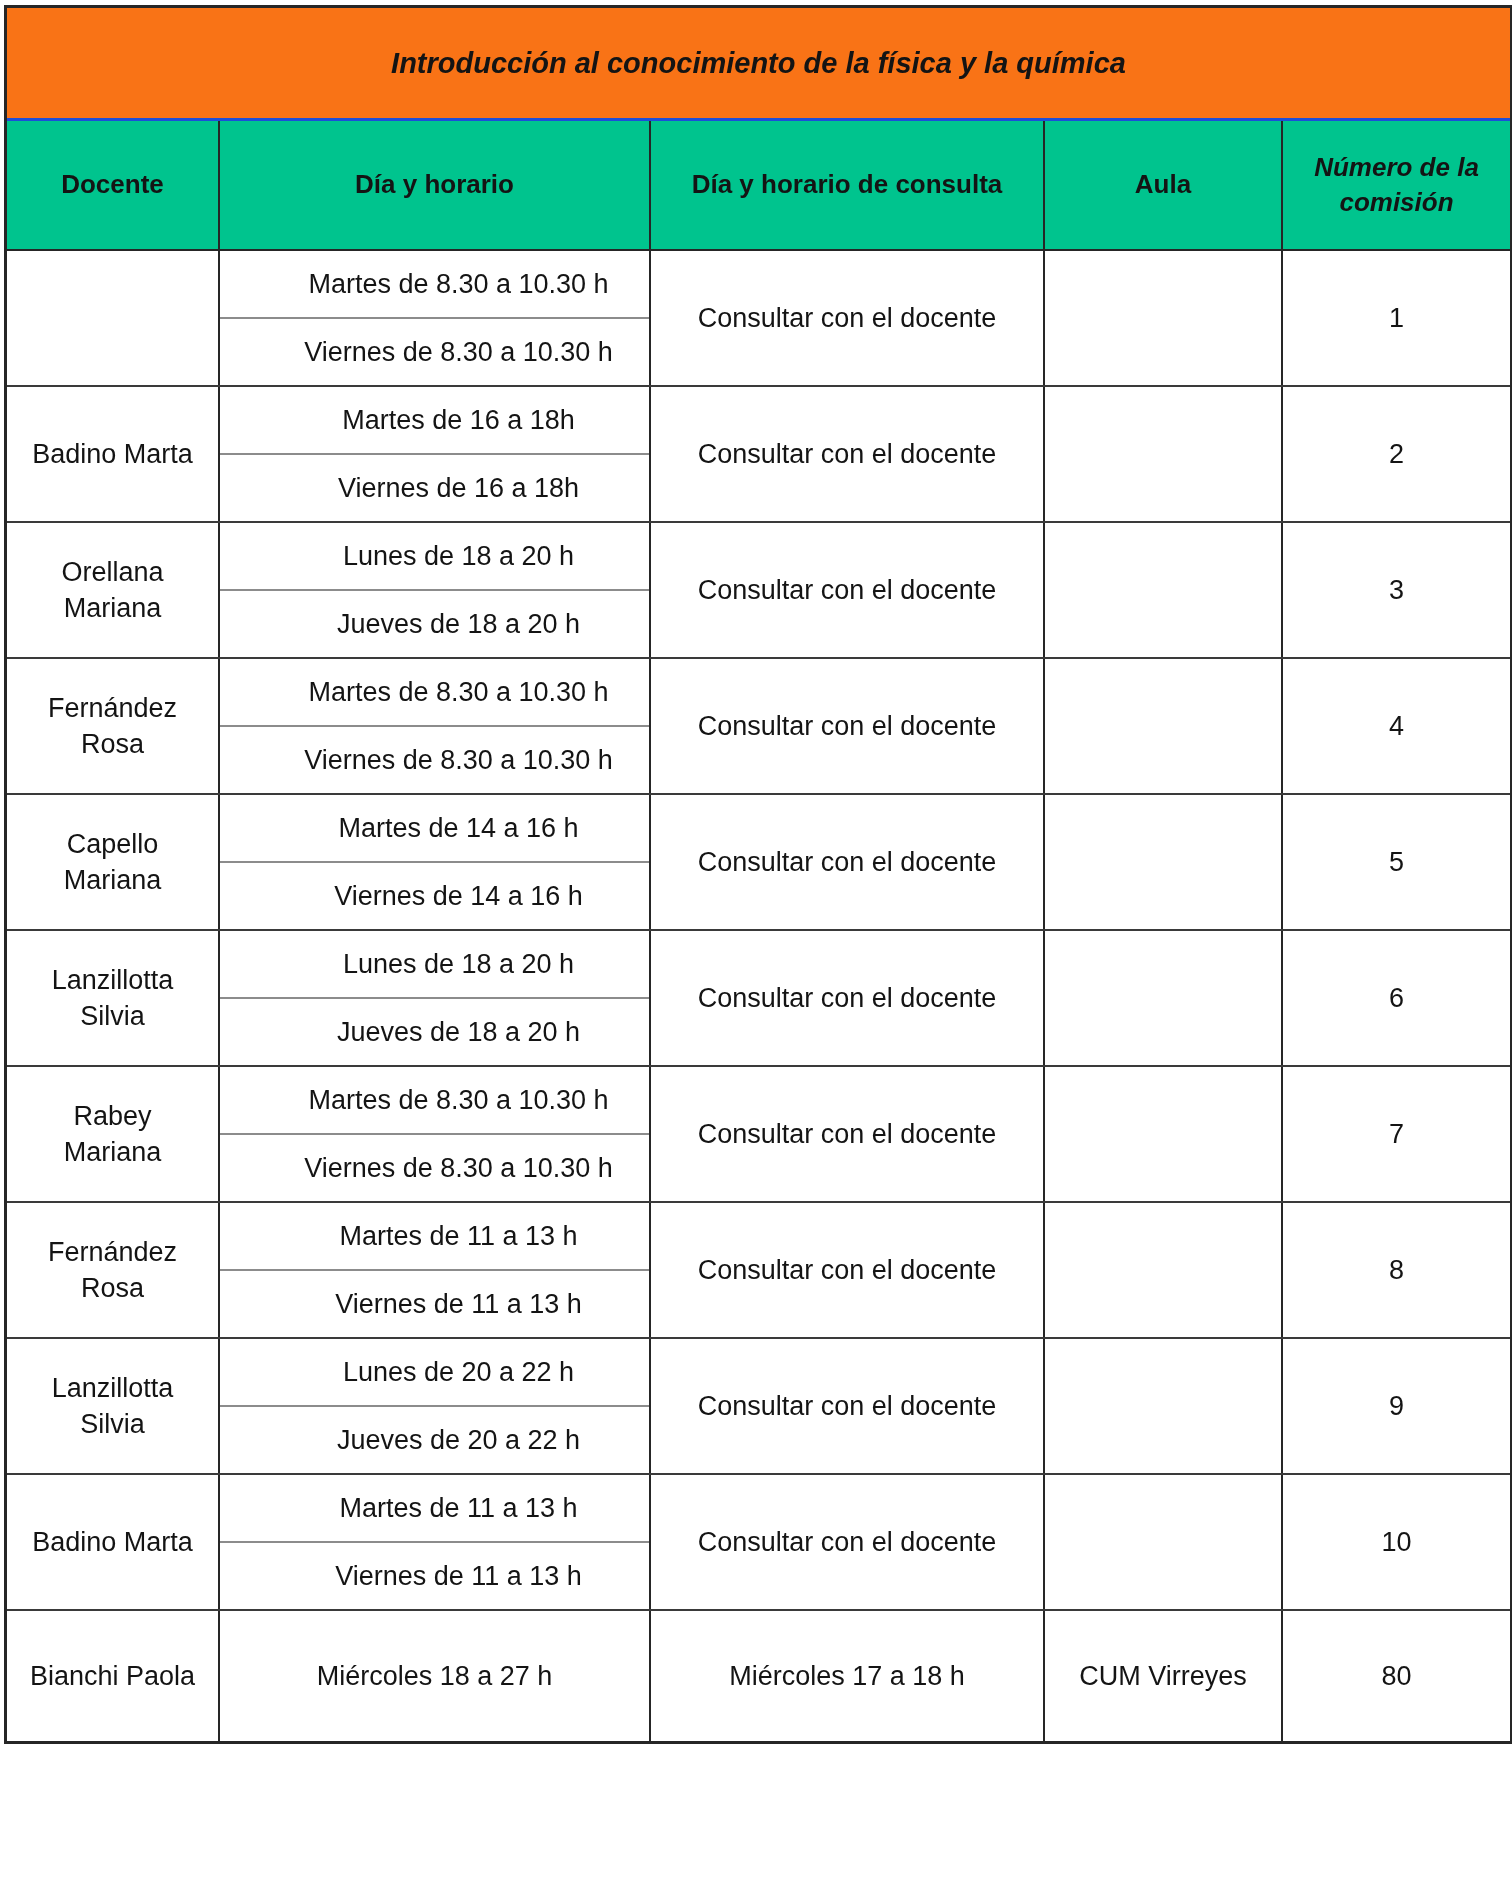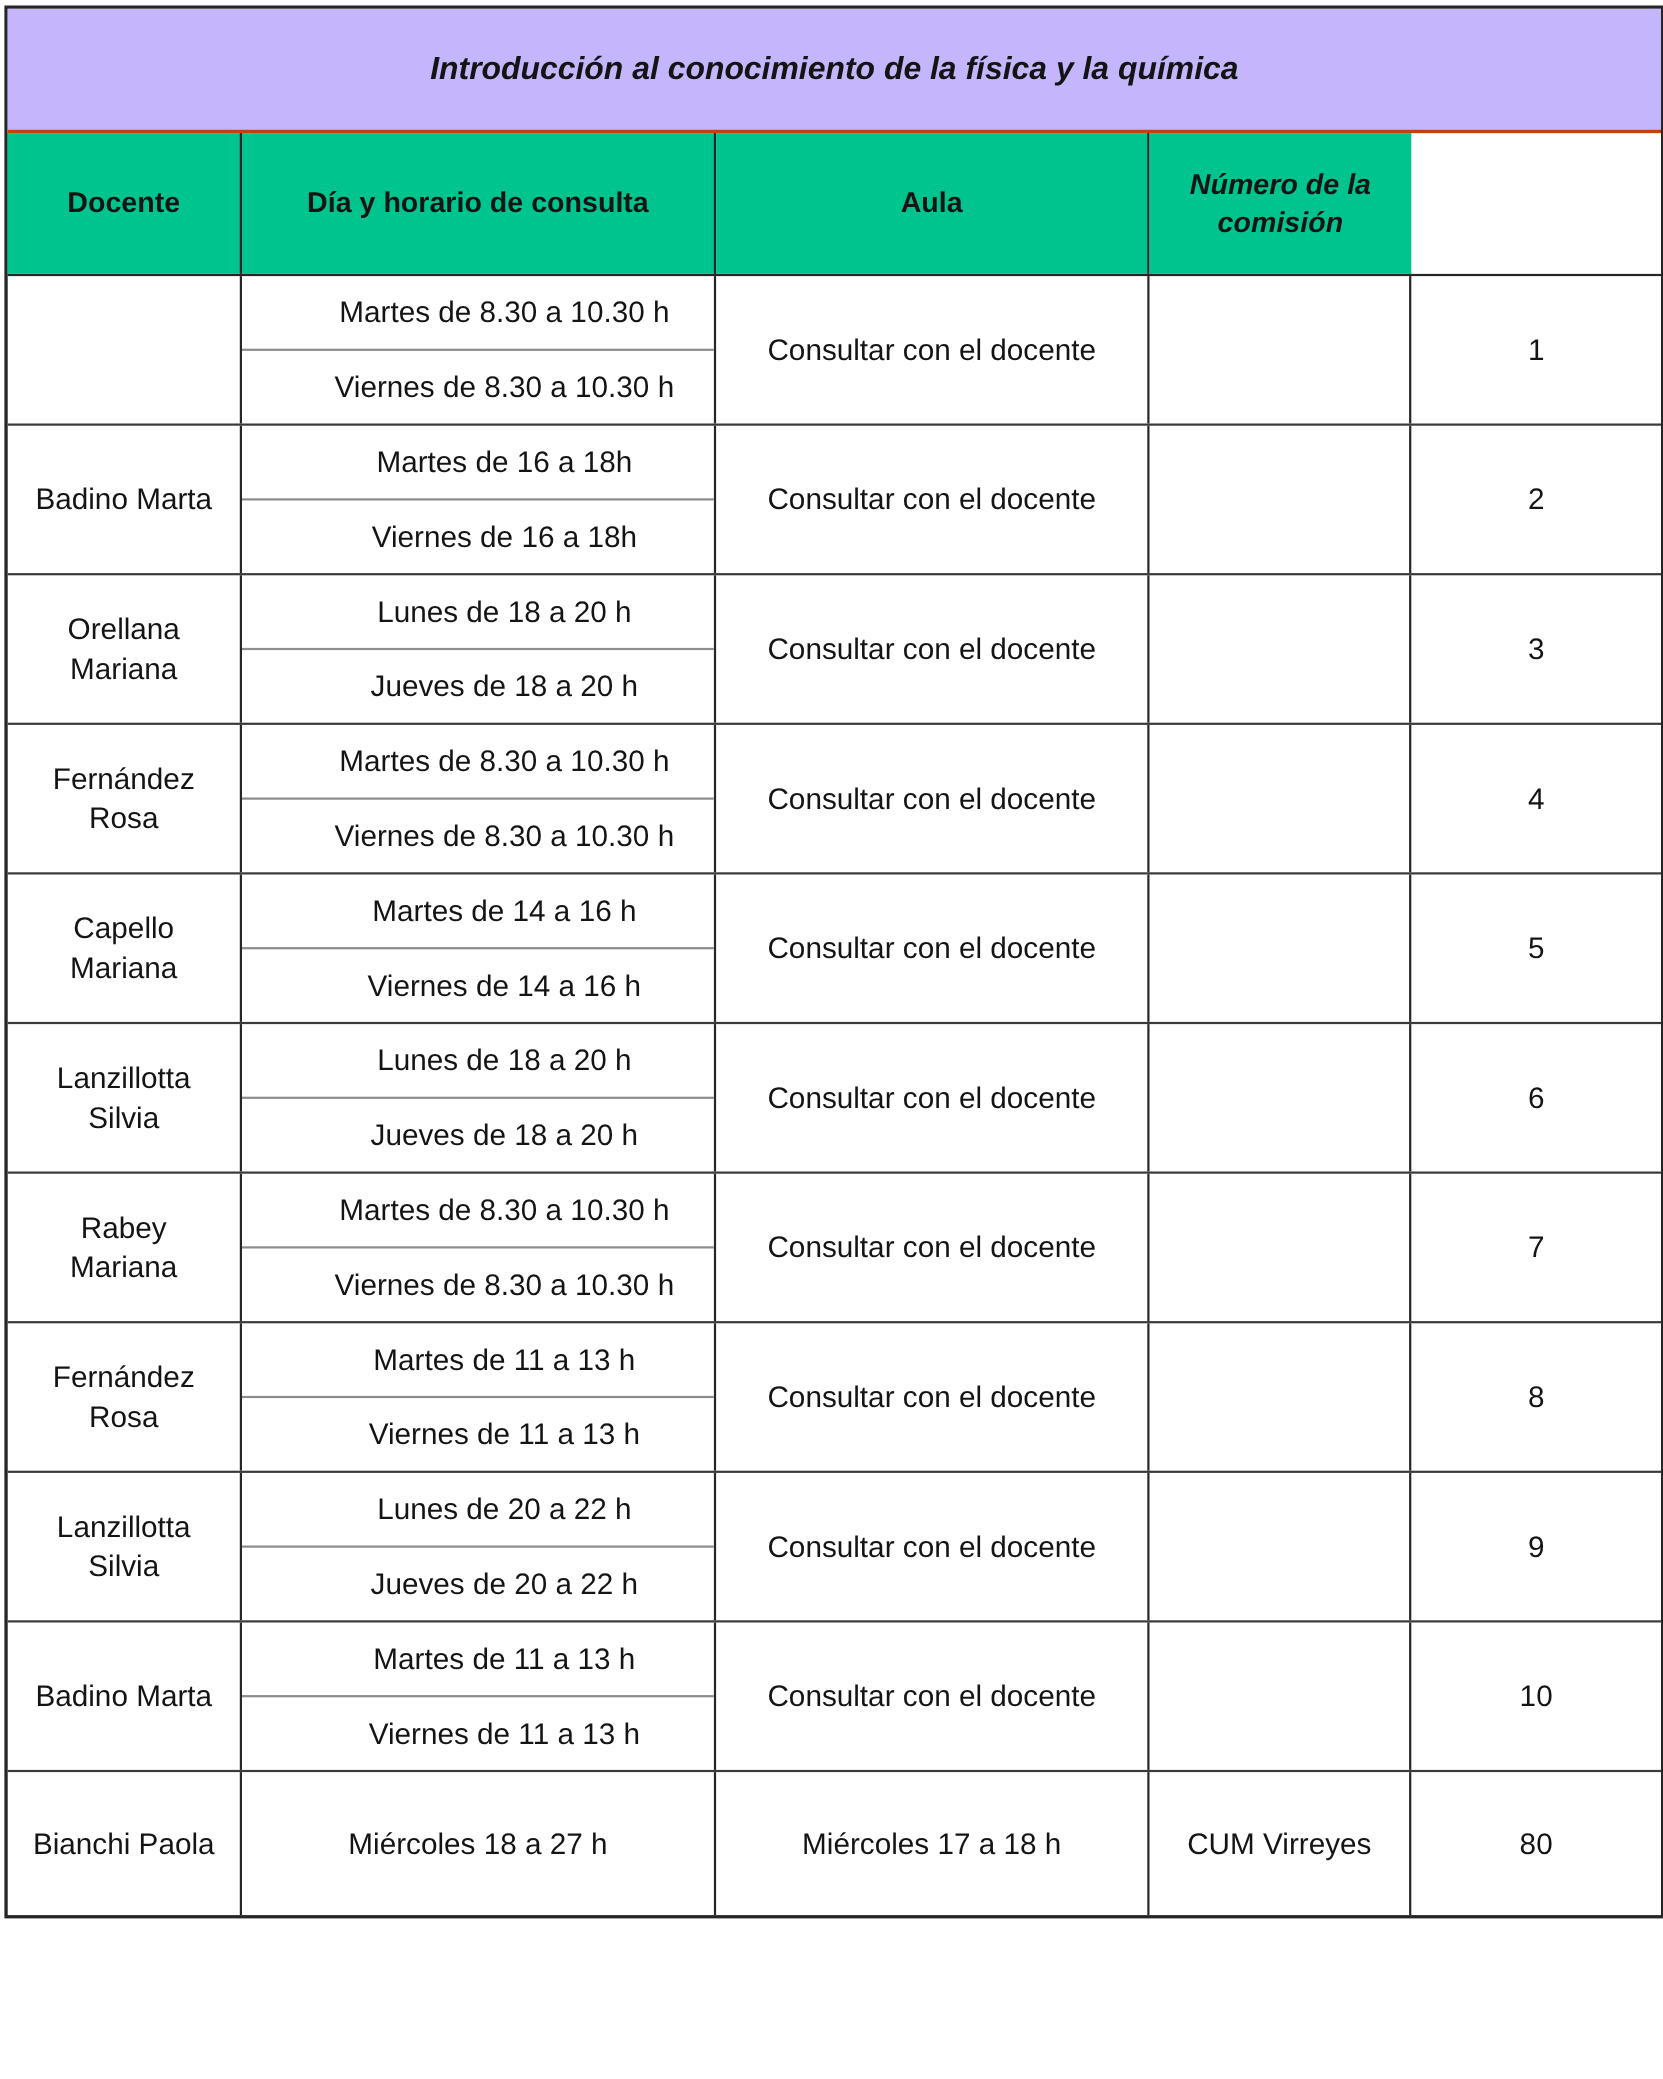--- a/index.html
+++ b/index.html
@@ -13,22 +13,22 @@
   }
   .tbl {
     position: absolute;
     left: 4px; top: 5px;
     width: 1509px;
     border: 3px solid #262626;
     background: #ffffff;
   }
   .title-band {
     height: 113px;
-    background: #c4b5fd;
-    border-bottom: 3px solid #c2410c;
+    background: #f97316;
+    border-bottom: 3px solid #1d4ed8;
     display: flex; align-items: center; justify-content: center;
     font-size: 29px; font-weight: bold; font-style: italic;
     text-align: center;
   }
   .grid-row {
     display: grid;
     grid-template-columns: 213px 431px 394px 238px 227px;
   }
   .header-row {
     height: 130px;
@@ -68,20 +68,21 @@
 </style>
 </head>
 <body>
 
 <div class="tbl">
 
   <div class="title-band">Introducción al conocimiento de la física y la química</div>
 
   <div class="grid-row header-row">
     <div class="cell">Docente</div>
+    <div class="cell">Día y horario</div>
     <div class="cell">Día y horario de consulta</div>
     <div class="cell">Aula</div>
     <div class="cell hdr-wrap">Número de la
 comisión</div>
   </div>
 
   <div class="grid-row data-row">
     <div class="cell docente-cell"></div>
     <div class="cell sched-cell">
       <div class="sched-line first">Martes de 8.30 a 10.30 h</div>

